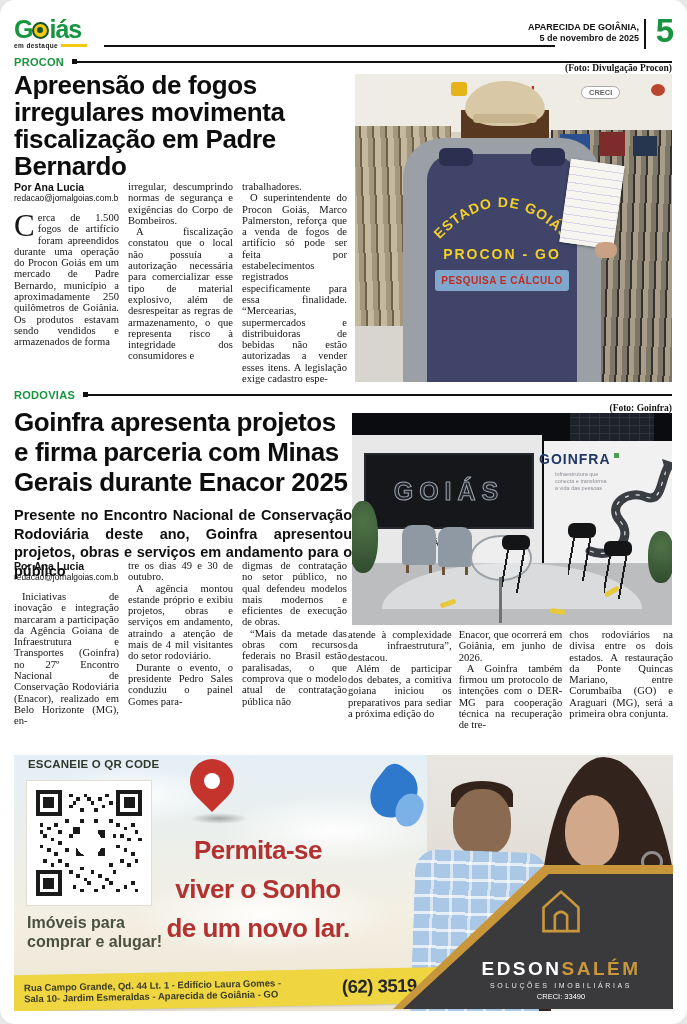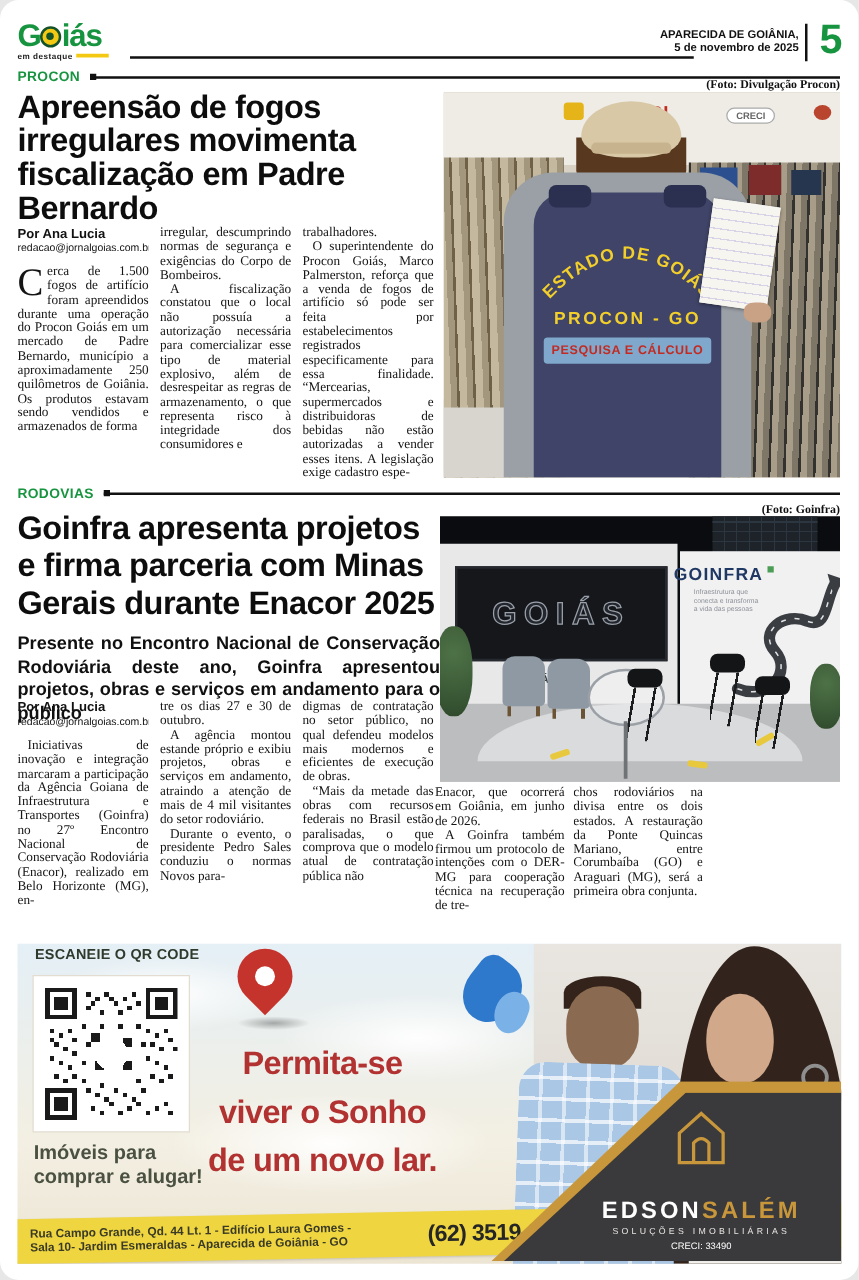--- a/index.html
+++ b/index.html
@@ -259,23 +259,23 @@
   <div class="headline h2">Goinfra apresenta projetos e firma parceria com Minas Gerais durante Enacor 2025</div>
   <div class="subhead">Presente no Encontro Nacional de Conservação Rodoviária deste ano, Goinfra apresentou projetos, obras e serviços em andamento para o público</div>
 
   <div class="cols a2left">
     <div class="col">
       <div class="byline-name">Por Ana Lucia</div>
       <div class="byline-email">redacao@jornalgoias.com.br</div>
       <p class="ind">Iniciativas de inovação e integração marcaram a participação da Agência Goiana de Infraestrutura e Transportes (Goinfra) no 27º Encontro Nacional de Conservação Rodoviária (Enacor), realizado em Belo Horizonte (MG), en-</p>
     </div>
     <div class="col">
-      <p>tre os dias 27 e 30 de outubro.</p>
+      <p>tre os dias 49 e 30 de outubro.</p>
       <p class="ind">A agência montou estande próprio e exibiu projetos, obras e serviços em andamento, atraindo a atenção de mais de 4 mil visitantes do setor rodoviário.</p>
-      <p class="ind">Durante o evento, o presidente Pedro Sales conduziu o normas Novos para-</p>
+      <p class="ind">Durante o evento, o presidente Pedro Sales conduziu o painel Gomes para-</p>
     </div>
     <div class="col">
       <p>digmas de contratação no setor público, no qual defendeu modelos mais modernos e eficientes de execução de obras.</p>
       <p class="ind">“Mais da metade das obras com recursos federais no Brasil estão paralisadas, o que comprova que o modelo atual de contratação pública não</p>
     </div>
   </div>
 
   <div class="photo2">
     <div class="p2-building"></div>
     <div class="p2-wall-left"></div>
@@ -310,20 +310,24 @@
         <div class="legs"></div>
       </div>
     <div class="stool" style="left:252px;top:128px;">
         <div class="seat"></div>
         <div class="legs"></div>
       </div>
   </div>
 
   <div class="cols a2right">
     <div class="col">
+      <p>atende à complexidade da infraestrutura”, destacou.</p>
+      <p class="ind">Além de participar dos debates, a comitiva goiana iniciou os preparativos para sediar a próxima edição do</p>
+    </div>
+    <div class="col">
       <p>Enacor, que ocorrerá em Goiânia, em junho de 2026.</p>
       <p class="ind">A Goinfra também firmou um protocolo de intenções com o DER-MG para cooperação técnica na recuperação de tre-</p>
     </div>
     <div class="col">
       <p>chos rodoviários na divisa entre os dois estados. A restauração da Ponte Quincas Mariano, entre Corumbaíba (GO) e Araguari (MG), será a primeira obra conjunta.</p>
     </div>
   </div>
 
   <div class="ad">
     <div class="ad-cloud" style="left:30px;top:10px;width:180px;height:60px;"></div>

